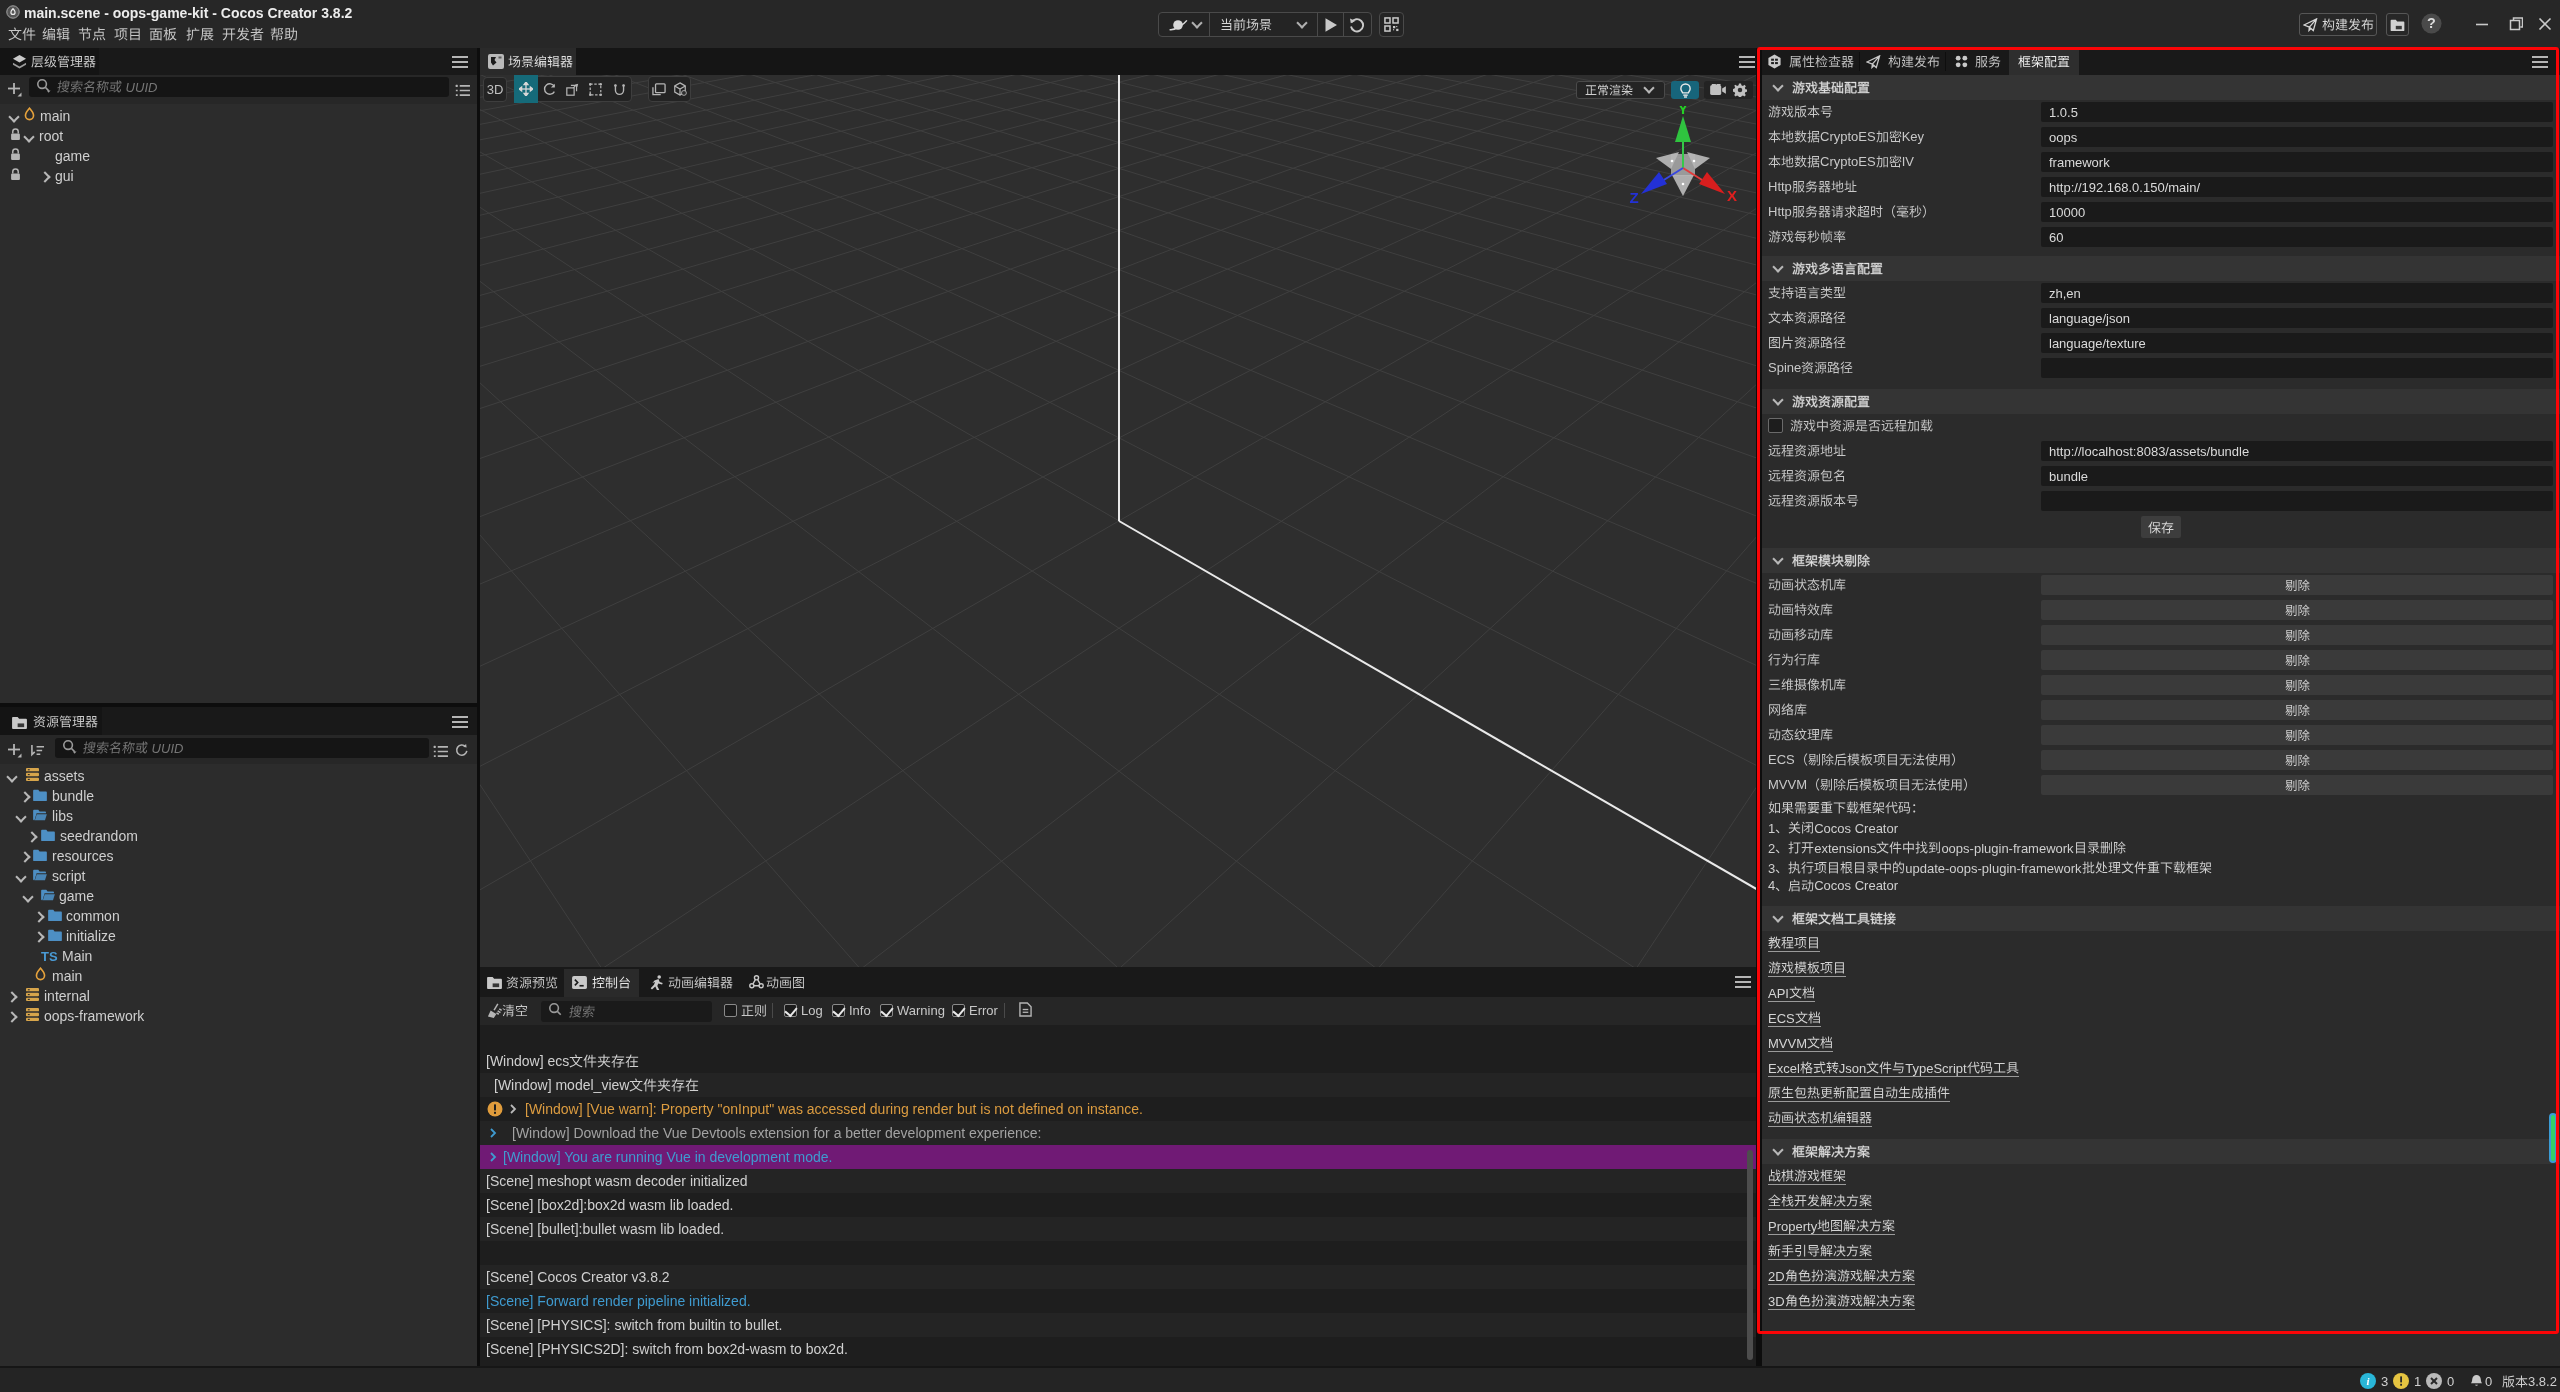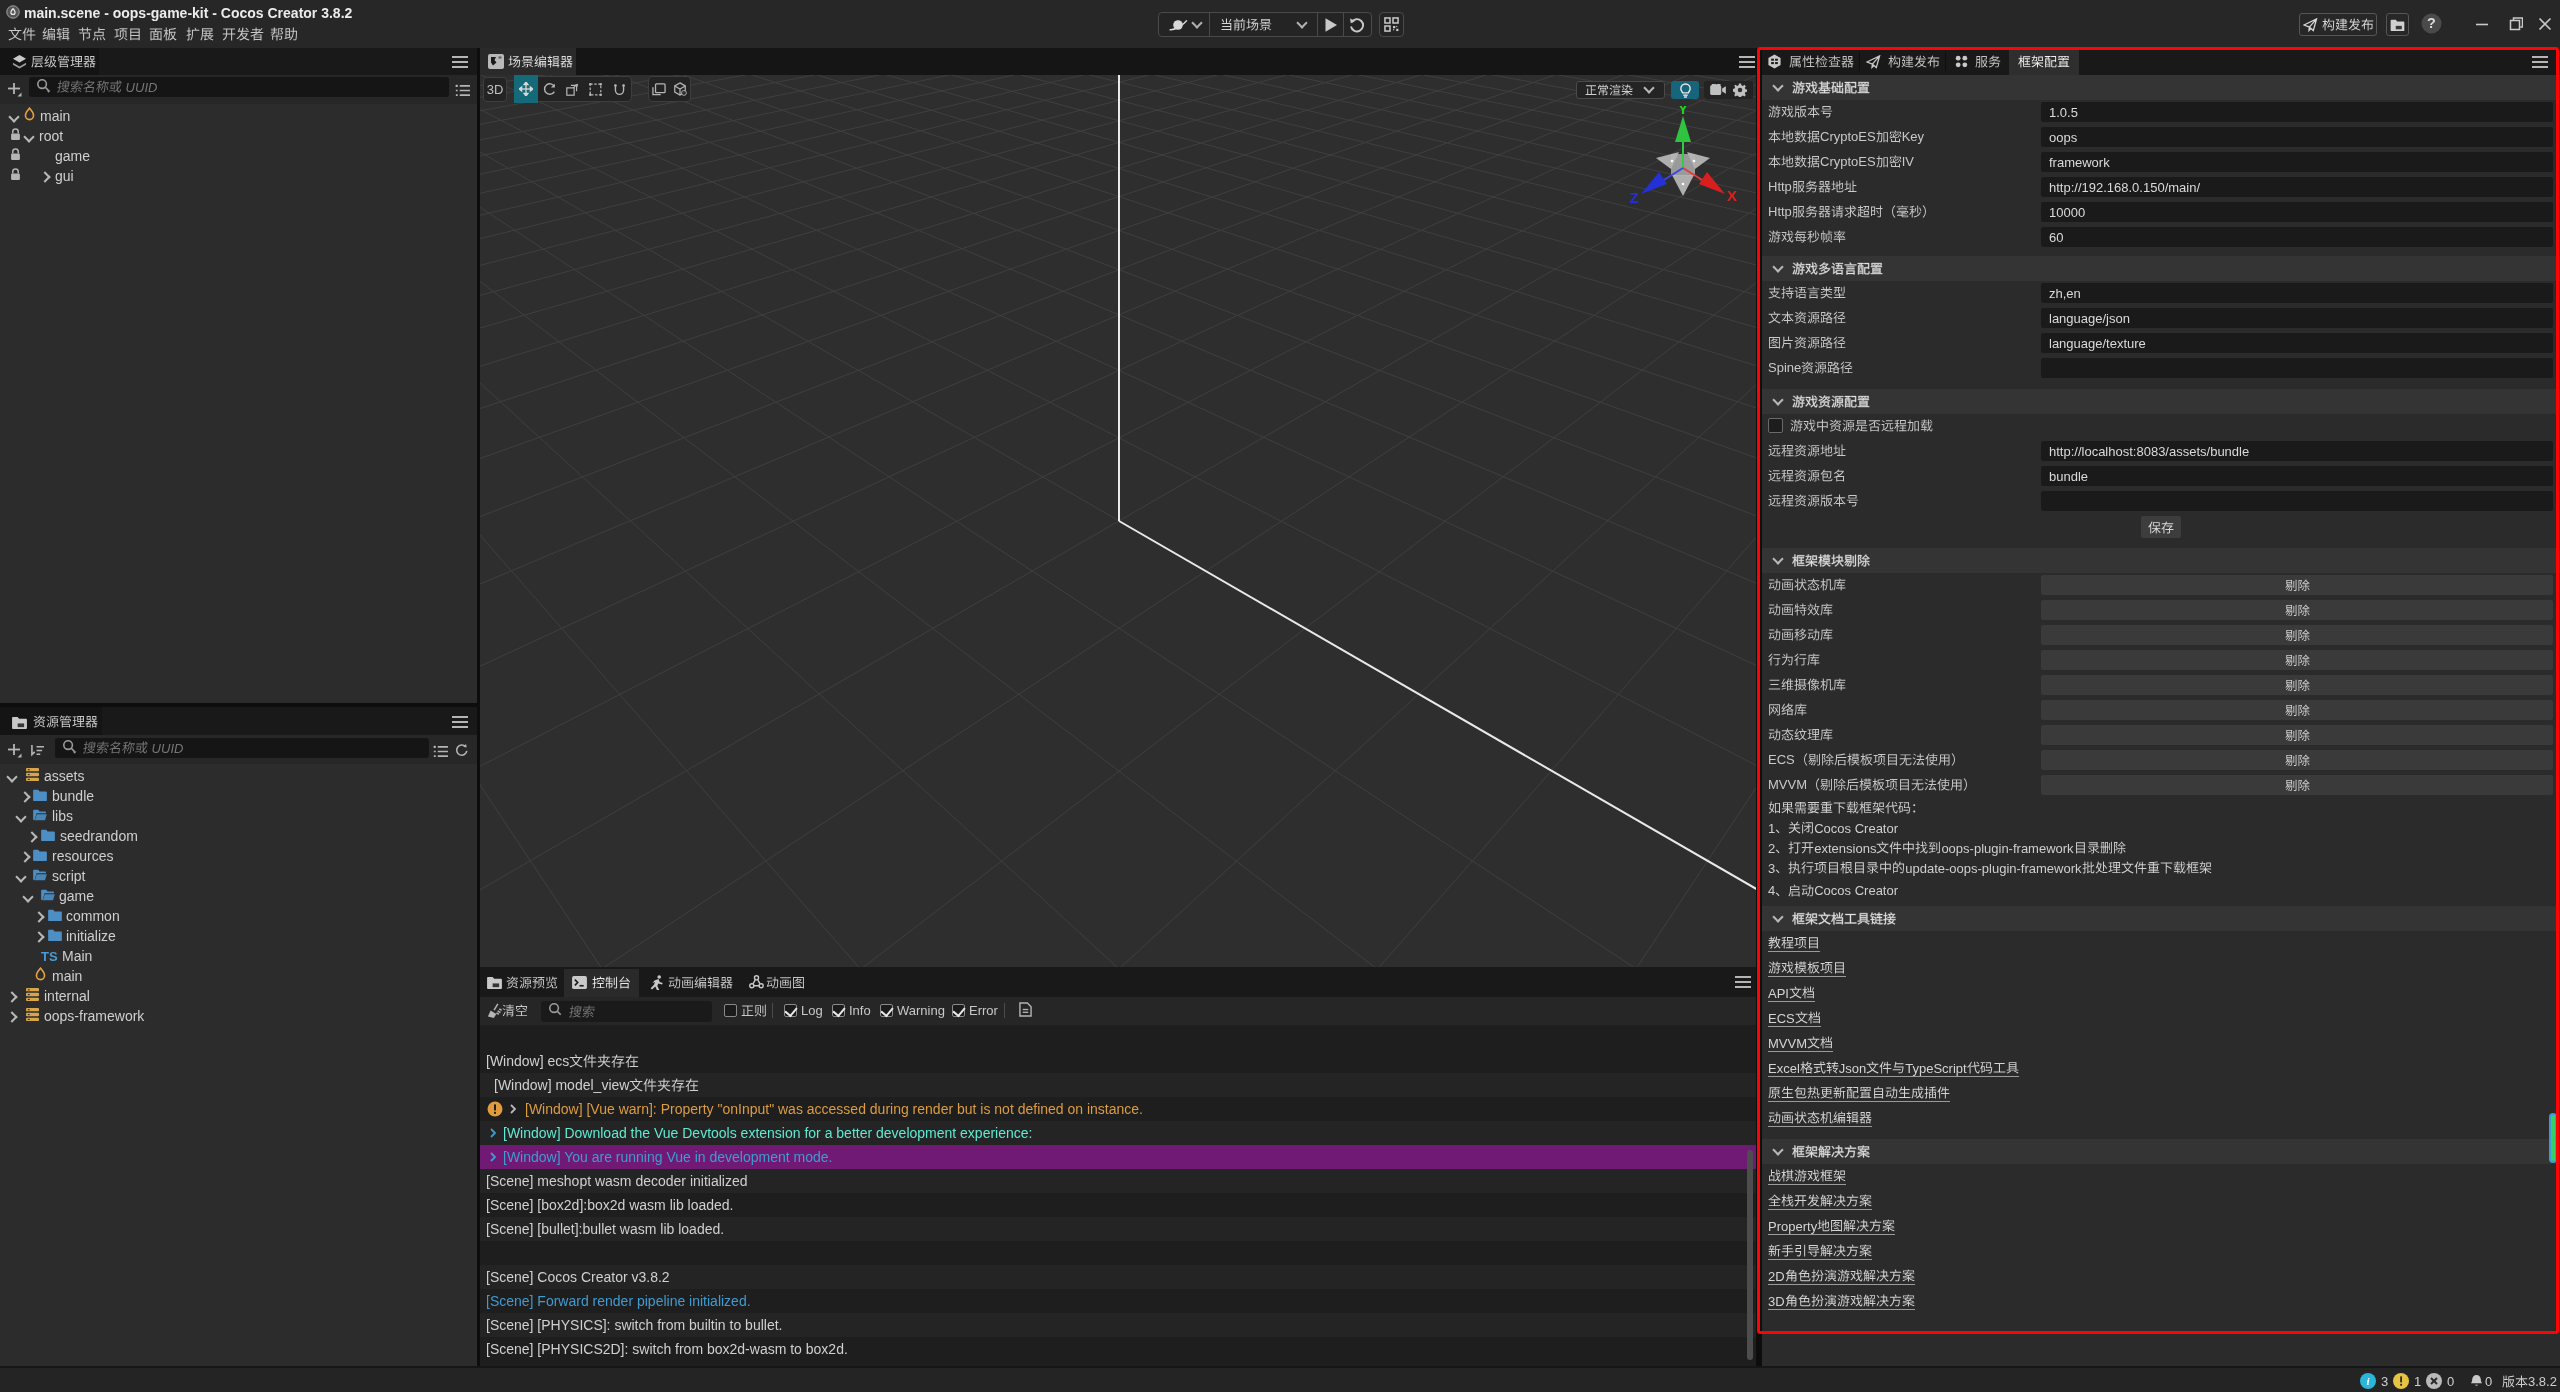--- a/index.html
+++ b/index.html
@@ -1348,21 +1348,21 @@
             </svg>
           </span>
           <span style="color:#dc9c40;margin-left:7px">[Window] [Vue warn]: Property "onInput" was accessed during render but is not defined on instance.</span>
         </div>
         <div class="row" style="position:absolute;left:0;top:96px;width:100%;height:24px;background:#242424;font-size:14px">
           <span style="margin-left:8px;display:flex">
             <svg width="10" height="10" viewBox="0 0 10 10">
               <path d="M3 1l4 4-4 4" stroke="#3f9bd0" stroke-width="1.8" fill="none"></path>
             </svg>
           </span>
-          <span style="color:#5eead4;margin-left:5px">[Window] Download the Vue Devtools extension for a better development experience:</span>
+          <span style="color:#a3a3a3;margin-left:14px">[Window] Download the Vue Devtools extension for a better development experience:</span>
         </div>
         <div class="row" style="position:absolute;left:0;top:120px;width:100%;height:24px;background:#701a75;font-size:14px">
           <span style="margin-left:8px;display:flex">
             <svg width="10" height="10" viewBox="0 0 10 10">
               <path d="M3 1l4 4-4 4" stroke="#3f9bd0" stroke-width="1.8" fill="none"></path>
             </svg>
           </span>
           <span style="color:#3f9bd0;margin-left:5px">[Window] You are running Vue in development mode.</span>
         </div>
         <div class="row" style="position:absolute;left:0;top:144px;width:100%;height:24px;background:#242424;font-size:14px">
@@ -1904,21 +1904,21 @@
               <use href="#g7406" x="2000"></use>
               <use href="#g6587" x="3000"></use>
               <use href="#g4EF6" x="4000"></use>
               <use href="#g91CD" x="5000"></use>
               <use href="#g4E0B" x="6000"></use>
               <use href="#g8F7D" x="7000"></use>
               <use href="#g6846" x="8000"></use>
               <use href="#g67B6" x="9000"></use>
             </svg></span>
         </div>
-        <div style="height:20px;display:flex;align-items:flex-end">
+        <div style="height:20px;display:flex;align-items:flex-start">
           <span style="margin-left:6px;font-size:13px;color:#cfcfcf;white-space:nowrap"><span>4</span><svg class="t" viewBox="0 -880 3000 1000" width="3.000em" height="1em">
               <use href="#g3001"></use>
               <use href="#g542F" x="1000"></use>
               <use href="#g52A8" x="2000"></use>
             </svg><span>Cocos Creator</span></span>
         </div>
         <div style="height:8px"></div>
         <div style="height:25px;background:#343434;display:flex;align-items:center">
           <span class="chev d" style="margin-left:12px;margin-right:10px"></span>
           <span style="font-size:13px;font-weight:bold;color:#e2e2e2"><svg class="t bb" viewBox="0 -880 8000 1000" width="8.000em" height="1em">

